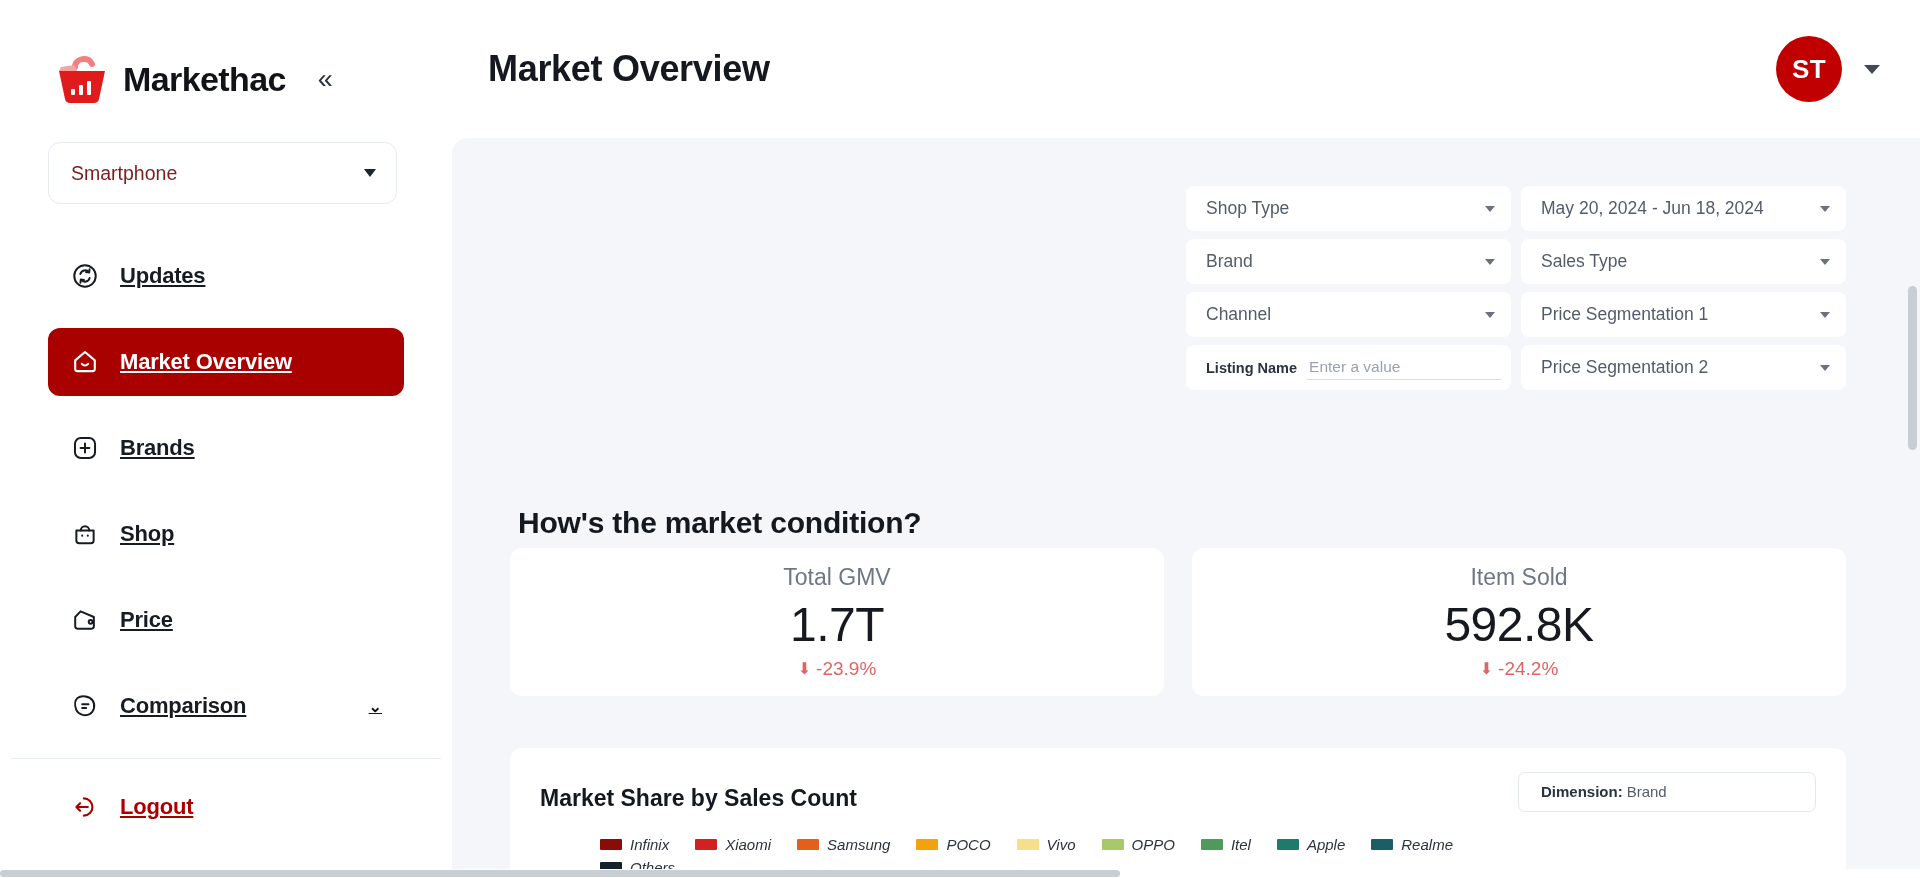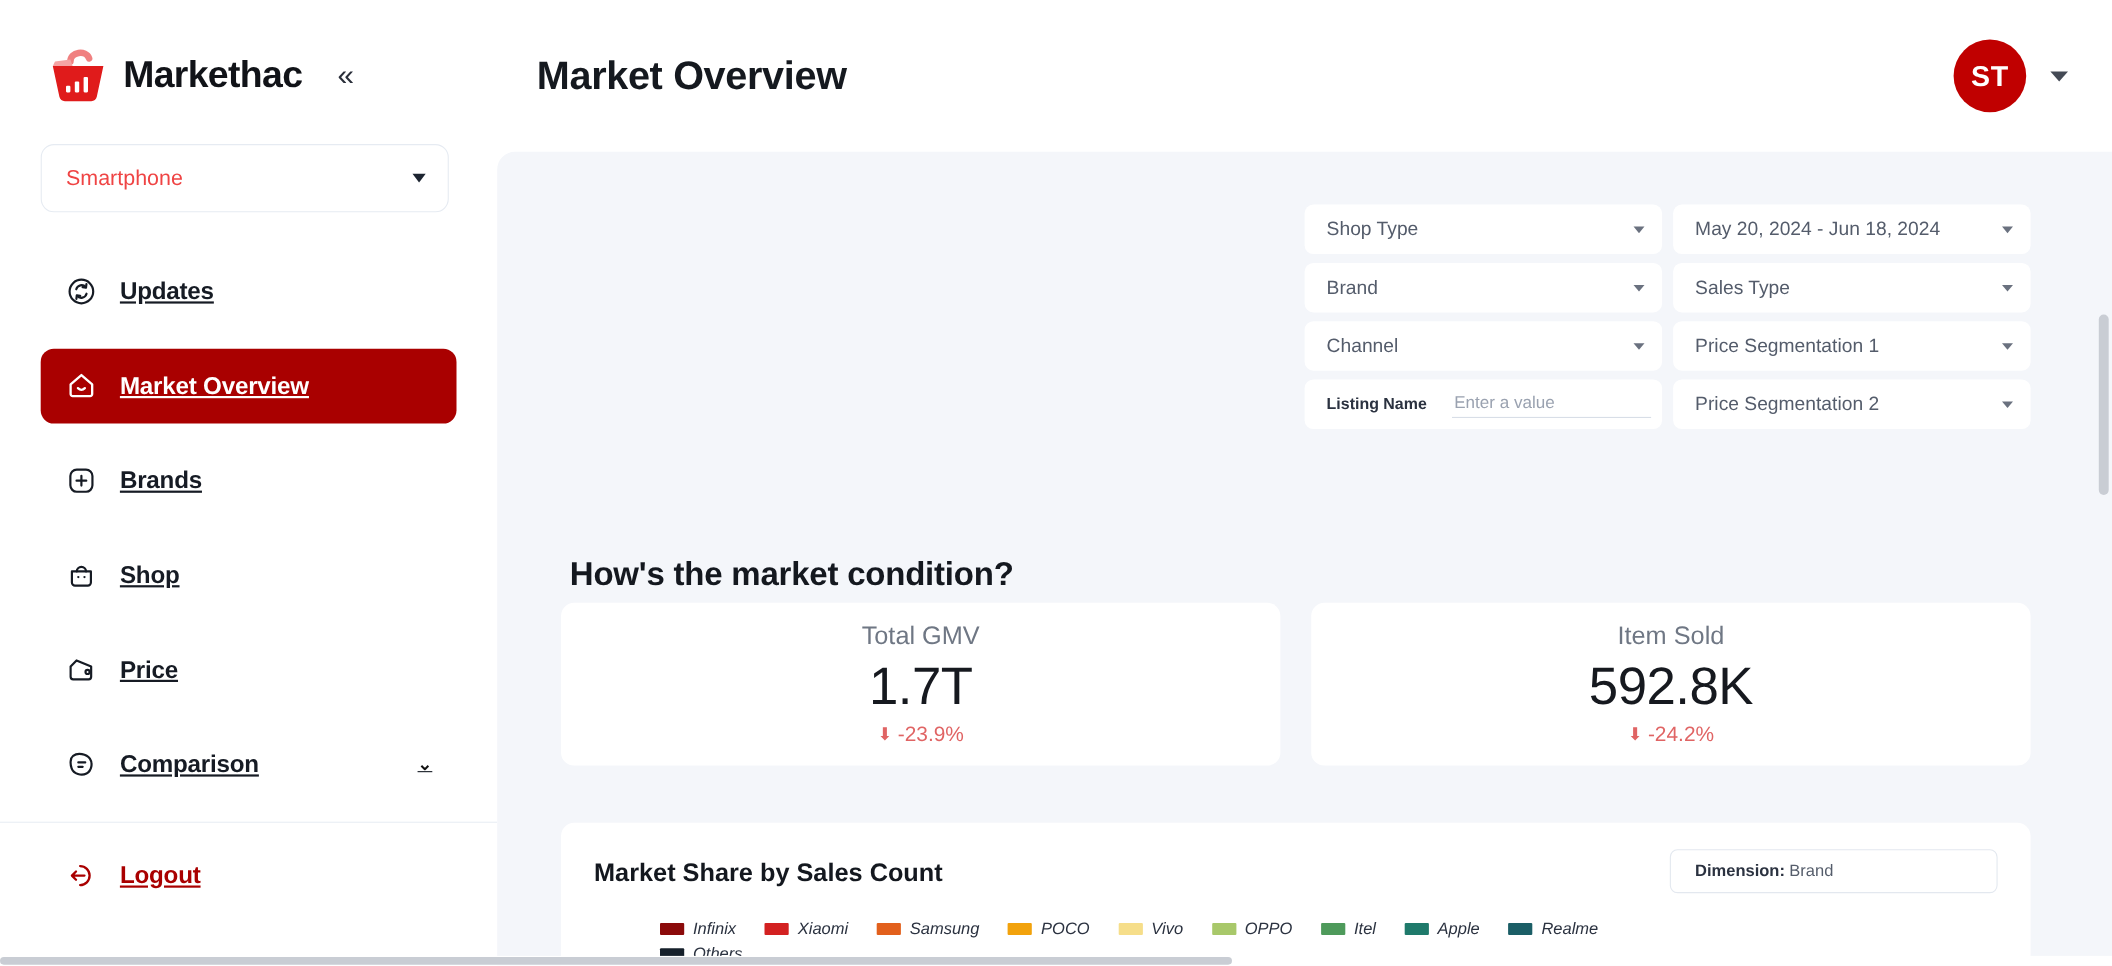--- a/index.html
+++ b/index.html
@@ -7,40 +7,40 @@
     width: 1920px; height: 878px;
     font-family: "Liberation Sans", sans-serif;
     background: #ffffff;
     overflow: hidden;
   }
   .app { display: flex; width: 1920px; height: 878px; position: relative; }
 
   
   .sidebar {
     width: 452px; height: 878px; background: #ffffff;
-    flex: 0 0 452px; position: relative; padding: 0; overflow: hidden;
+    flex: 0 0 452px; position: relative; padding: 11px; overflow: hidden;
   }
   .brand-row {
     display: flex; align-items: center; padding: 42px 0 0 44px; gap: 14px;
   }
   .logo-mark { width: 54px; height: 52px; position: relative; flex: 0 0 54px; }
   .brand-name {
     font-size: 34px; font-weight: 700; letter-spacing: -0.6px; color: #111318;
   }
   .collapse-btn {
     margin-left: 18px; font-size: 27px; color: #2a2f3a; cursor: pointer;
     line-height: 1; user-select: none; font-weight: 500;
   }
   .category-select {
     margin: 37px 44px 0 37px; height: 62px; border: 1.5px solid #e6ebf2;
     border-radius: 12px; display: flex; align-items: center;
     padding: 0 20px 0 22px; justify-content: space-between; cursor: pointer;
     background: #fff;
   }
-  .category-select .val { font-size: 19.5px; color: #ef4444; }
+  .category-select .val { font-size: 19.5px; color: #7f1d1d; }
   .caret-sm {
     width: 0; height: 0; border-left: 6.5px solid transparent;
     border-right: 6.5px solid transparent; border-top: 8px solid #1c2430;
   }
   .nav { margin-top: 38px; }
   .nav-item {
     display: flex; align-items: center; gap: 20px;
     height: 68px; margin: 0 37px 18px 37px; padding: 0 22px;
     border-radius: 12px; cursor: pointer; color: #161b24; text-decoration: underline;
   }
@@ -87,21 +87,21 @@
   .filter {
     height: 45px; background: #ffffff; border-radius: 8px;
     display: flex; align-items: center; padding: 0 16px 0 20px;
     cursor: pointer; justify-content: space-between; gap: 16px;
   }
   .filter .ftext { font-size: 17.5px; color: #545c6b; }
   .filter .fcaret {
     width: 0; height: 0; border-left: 5px solid transparent;
     border-right: 5px solid transparent; border-top: 6px solid #6a717f;
   }
-  .filter.listing { padding: 0 10px 0 20px; gap: 23px; }
+  .filter.listing { padding: 0 10px 0 20px; gap: 10px; }
   .filter.listing .lbl { font-size: 14.5px; font-weight: 700; color: #2b3240; white-space: nowrap; }
   .filter.listing input {
     border: none; outline: none; font-size: 15.5px; color: #333a46;
     font-family: "Liberation Sans", sans-serif; width: 100%; background: transparent;
     border-bottom: 1px solid #d8dee7; padding: 3px 2px;
   }
   .filter.listing input::placeholder { color: #9aa2b0; }
 
   .section-q {
     position: absolute; top: 368px; left: 66px;
@@ -119,21 +119,21 @@
   }
   .kpi .k-label { font-size: 23px; color: #6f7784; }
   .kpi .k-value { font-size: 48px; font-weight: 400; color: #16191f; letter-spacing: -0.5px; }
   .kpi .k-delta { font-size: 19px; color: #e06464; display: flex; align-items: center; gap: 5px; }
   .arrow-dn { font-size: 16px; line-height: 1; }
 
   .chart-card {
     position: absolute; top: 610px; left: 58px; right: 74px; bottom: -240px;
     background: #ffffff; border-radius: 12px; padding: 26px 30px 0 30px;
   }
-  .chart-head { display: flex; align-items: center; }
+  .chart-head { display: flex; align-items: flex-end; }
   .chart-title { font-size: 23px; font-weight: 700; color: #14181f; }
   .dimension-pill {
     margin-left: auto; margin-top: -2px; width: 298px; height: 40px;
     border: 1px solid #e3e8ef; border-radius: 7px; display: flex; align-items: center;
     padding: 0 14px 0 22px; cursor: pointer; justify-content: space-between;
   }
   .dimension-pill .dl { font-size: 15px; font-weight: 700; color: #2b3240; }
   .dimension-pill .dv { font-size: 15px; color: #555d6b; margin-left: 4px; }
 
   .legend {

